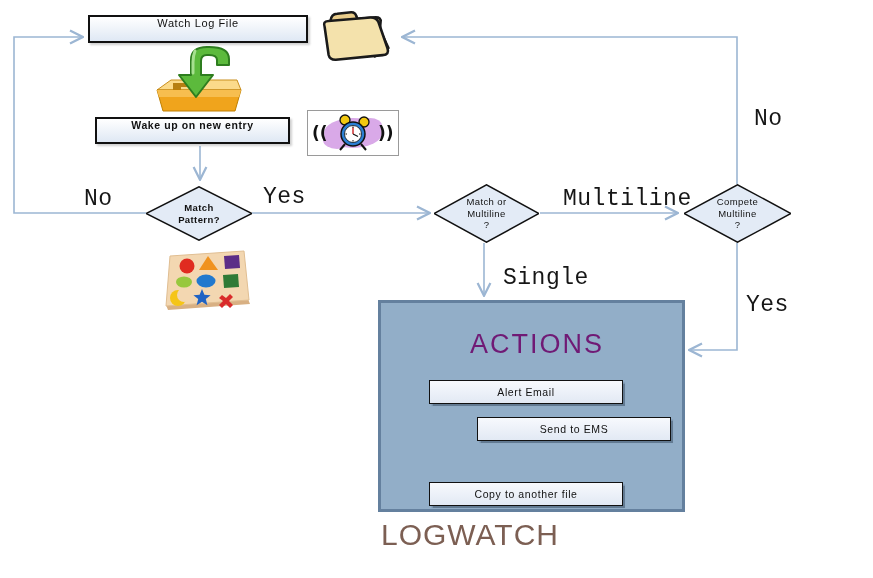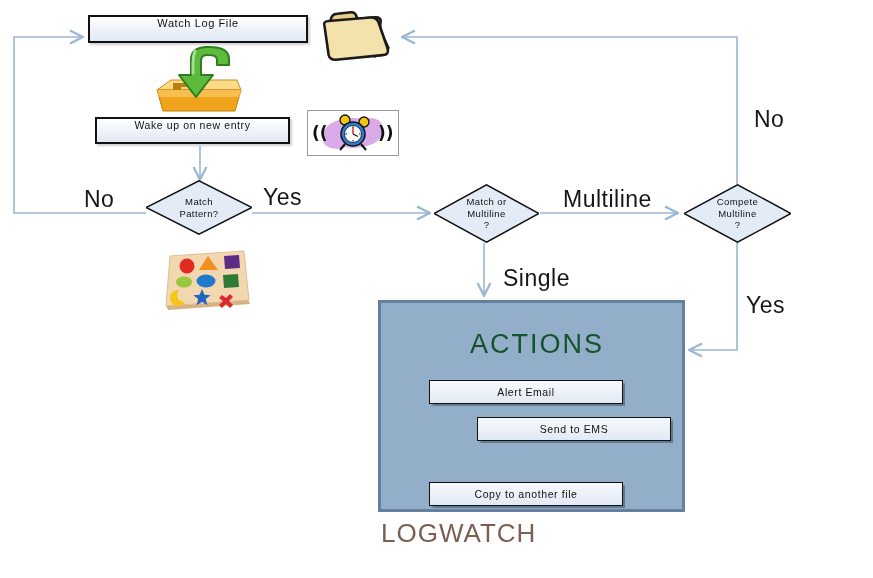--- a/index.html
+++ b/index.html
@@ -23,43 +23,43 @@
   .diamond { position:absolute; }
   .diamond svg { position:absolute; left:0; top:0; width:100%; height:100%; }
   .diamond-label {
     position:absolute; inset:0; display:flex; align-items:center; justify-content:center;
     text-align:center; font-size:9.5px; line-height:1.25; letter-spacing:.4px;
     color:#111; white-space:pre-line;
   }
 
   
   .label-big {
-    position:absolute; font-size:23px; color:#161616; letter-spacing:.5px;
+    position:absolute; font-size:23px; color:#161616; letter-spacing:.5px;font-family:Liberation Mono, monospace;
   }
 
   
   .actions-box {
     position:absolute; left:378px; top:300px; width:307px; height:212px;
     background:#92AEC8; border:3px solid #64809E;
   }
   .actions-title {
     position:absolute; left:11px; right:0; top:26px; text-align:center;
-    font-size:27px; letter-spacing:2px; color:#14532d;
+    font-size:27px; letter-spacing:2px; color:#701a75;
   }
   .action-btn {
     position:absolute; left:48px; width:194px; height:24px;
     display:flex; align-items:center; justify-content:center;
     background:linear-gradient(#f7f9fd, #e2e9f4);
     border:1.5px solid #111; box-shadow:1.5px 1.5px 1px rgba(40,60,80,.45);
     font-size:10.5px; letter-spacing:.6px; color:#111;
   }
 
   .logwatch-title {
     position:absolute; left:381px; top:518px;
-    font-size:26px; letter-spacing:1px; color:#7C5F53;
+    font-size:30px; letter-spacing:1px; color:#7C5F53;
   }
 
   .icon-wrap { position:absolute; }
   .alarm-frame { border:1px solid #9a9a9a; background:#fff; }
 </style>
 </head>
 <body>
 
 <div class="canvas">
 
@@ -98,21 +98,21 @@
     <svg width="104" height="70" viewBox="0 0 104 70">
       <polygon points="10,46 24,36 90,36 94,46" fill="#FBDA8A" stroke="#C98F1E" stroke-width="1"></polygon>
       <polygon points="26,39 44,39 44,43 34,43 34,46 26,46" fill="#B67F12"></polygon>
       <polygon points="10,46 94,46 88,67 16,67" fill="#F0A41C" stroke="#C07F00" stroke-width="1"></polygon>
       <polygon points="10,46 94,46 92,53 12,53" fill="#F7BE4F"></polygon>
       <path d="M62,3 Q82,3 82,15 L82,21 L70,21 L70,16 Q70,11 62,11 L60,11 Q54,11 54,17 L54,31 L66,31 L49,53 L32,31 L44,31 L44,16 Q44,3 60,3 Z" fill="#5CBA3C" stroke="#2E7D1F" stroke-width="2" stroke-linejoin="round"></path>
       <path d="M48,7 Q46,12 46,18 L46,29" stroke="#A6E08F" stroke-width="3" fill="none" stroke-linecap="round"></path>
     </svg>
   </div>
 
-  <div class="box" style="left:95px; top:117px; width:195px; height:27px; font-size:10.5px;">
+  <div class="box" style="left:95px; top:117px; width:195px; height:27px; font-size:10.5px;font-weight:bold;">
     <span>Wake up on new entry</span>
   </div>
 
   <div class="icon-wrap alarm-frame" style="left:307px; top:110px; width:92px; height:46px;">
     <svg width="90" height="44" viewBox="0 0 90 44">
       <ellipse cx="45" cy="22" rx="29" ry="15" fill="#D9A9E8"></ellipse>
       <ellipse cx="29" cy="29" rx="14" ry="9" fill="#D9A9E8"></ellipse>
       <ellipse cx="62" cy="15" rx="12" ry="8" fill="#D9A9E8"></ellipse>
       <text x="4" y="28" font-size="17" font-weight="bold" fill="#111" font-family="DejaVu Sans, sans-serif">((</text>
       <text x="70" y="28" font-size="17" font-weight="bold" fill="#111" font-family="DejaVu Sans, sans-serif">))</text>
@@ -124,21 +124,21 @@
       <circle cx="45" cy="23" r="8.5" fill="#fff" stroke="#111" stroke-width=".8"></circle>
       <line x1="45" y1="23" x2="45" y2="16.5" stroke="#C22" stroke-width="1.4"></line>
       <line x1="45" y1="23" x2="50" y2="25.5" stroke="#111" stroke-width="1.1"></line>
       <line x1="45" y1="15.5" x2="45" y2="17" stroke="#111" stroke-width="1"></line>
       <line x1="45" y1="29" x2="45" y2="30.5" stroke="#111" stroke-width="1"></line>
       <line x1="37.5" y1="23" x2="39" y2="23" stroke="#111" stroke-width="1"></line>
       <line x1="51" y1="23" x2="52.5" y2="23" stroke="#111" stroke-width="1"></line>
     </svg>
   </div>
 
-  <div class="diamond" style="left:146px; top:180px; width:106px; height:55px;">
+  <div class="diamond" style="left:146px; top:186px; width:106px; height:55px;font-weight:bold;">
     <svg viewBox="0 0 106 55" preserveAspectRatio="none">
       <polygon points="0,27.5 53,0.8 106,27.5 53,54.2" fill="#E3EBF6" stroke="#111" stroke-width="1.5"></polygon>
     </svg>
     <div class="diamond-label">Match
 Pattern?</div>
   </div>
 
   <div class="icon-wrap" style="left:153px; top:243px; width:105px; height:72px;">
     <svg width="105" height="72" viewBox="0 0 105 72">
       <polygon points="13,62 15,67 97,61 95,56" fill="#D8B083"></polygon>

